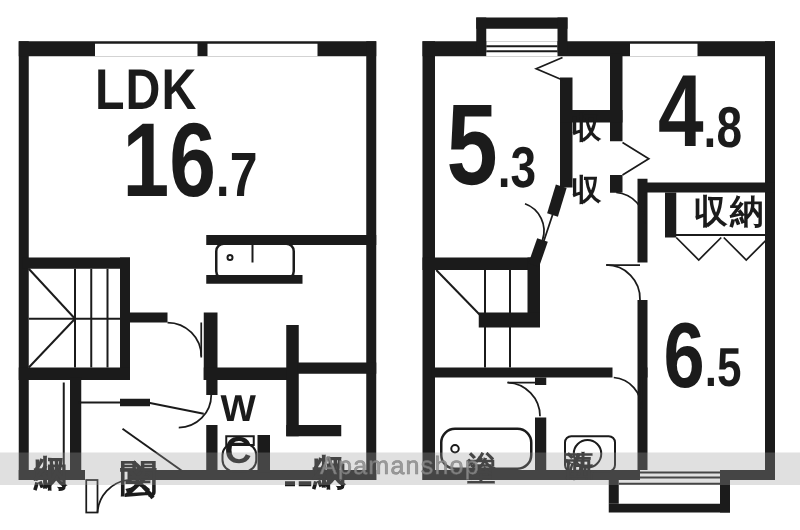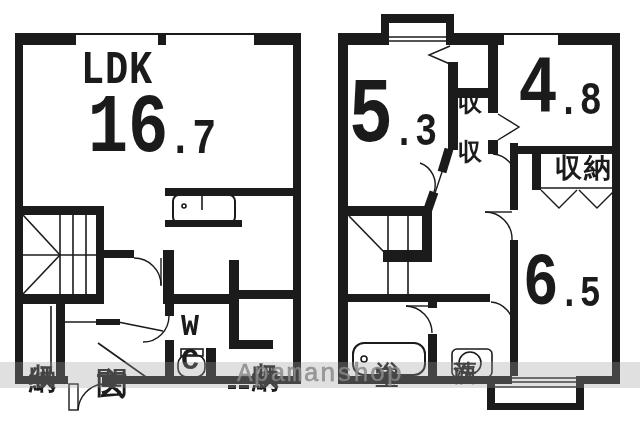--- a/index.html
+++ b/index.html
@@ -1,19 +1,19 @@
 <!DOCTYPE html>
 <html><head>
 <meta charset="utf-8">
 <style>
   html,body { margin:0; padding:0; background:#ffffff; }
   .stage {
     position:relative; width:640px; height:416px; overflow:hidden;
     background:#ffffff;
-    font-family:Liberation Mono, monospace;
+    font-family:Liberation Sans, sans-serif;
     color:#1b1b1b;
   }
   .stage svg { position:absolute; left:0; top:0; }
   .lbl {
     position:absolute; font-weight:bold; line-height:1; white-space:nowrap;
     transform:translate(-50%,-50%) scaleX(0.84);
   }
   .lbl-ldk { font-size:46px; letter-spacing:1px; }
   .area {
     position:absolute; display:flex; align-items:flex-end; font-weight:bold;
@@ -35,21 +35,21 @@
   .hlabel {
     position:absolute; font-weight:bold; line-height:1; letter-spacing:2px;
     transform:translate(-50%,-50%); font-size:27px; white-space:nowrap;
   }
   .wm-band {
     position:absolute; left:0; top:362px; width:640px; height:26px;
     background:rgba(160,160,160,0.32);
   }
   .wm-text {
     position:absolute; left:320px; top:374px; transform:translate(-50%,-50%);
-    font-size:26px; color:#8e8e8e; opacity:0.85; letter-spacing:1px;
+    font-size:20px; color:#8e8e8e; opacity:0.85; letter-spacing:1px;
     -webkit-text-stroke:0.5px #787878; font-weight:normal; white-space:nowrap;
   }
 </style>
 </head>
 <body>
 
 <div class="stage">
 
 <svg width="640" height="424" viewBox="0 0 640 424">
   <g fill="#1b1b1b" stroke="none">

